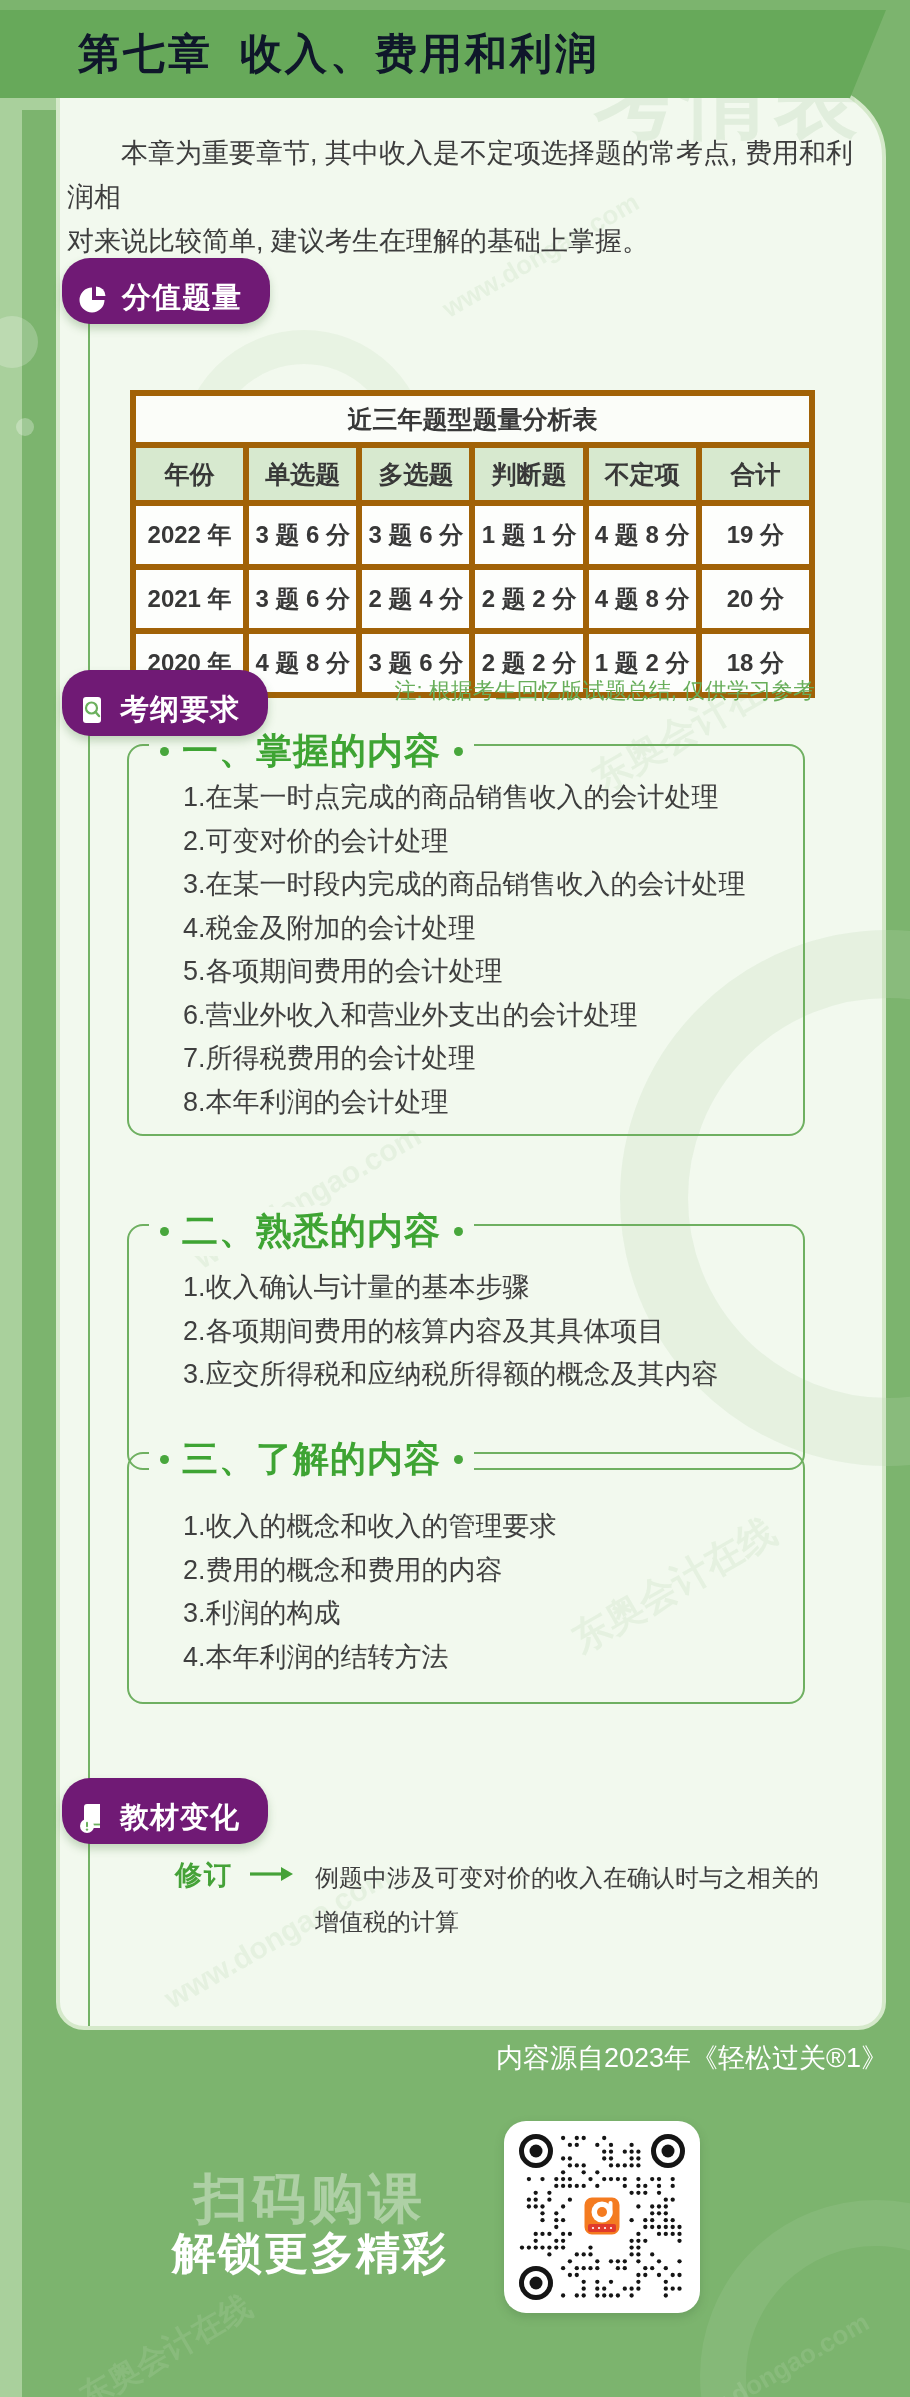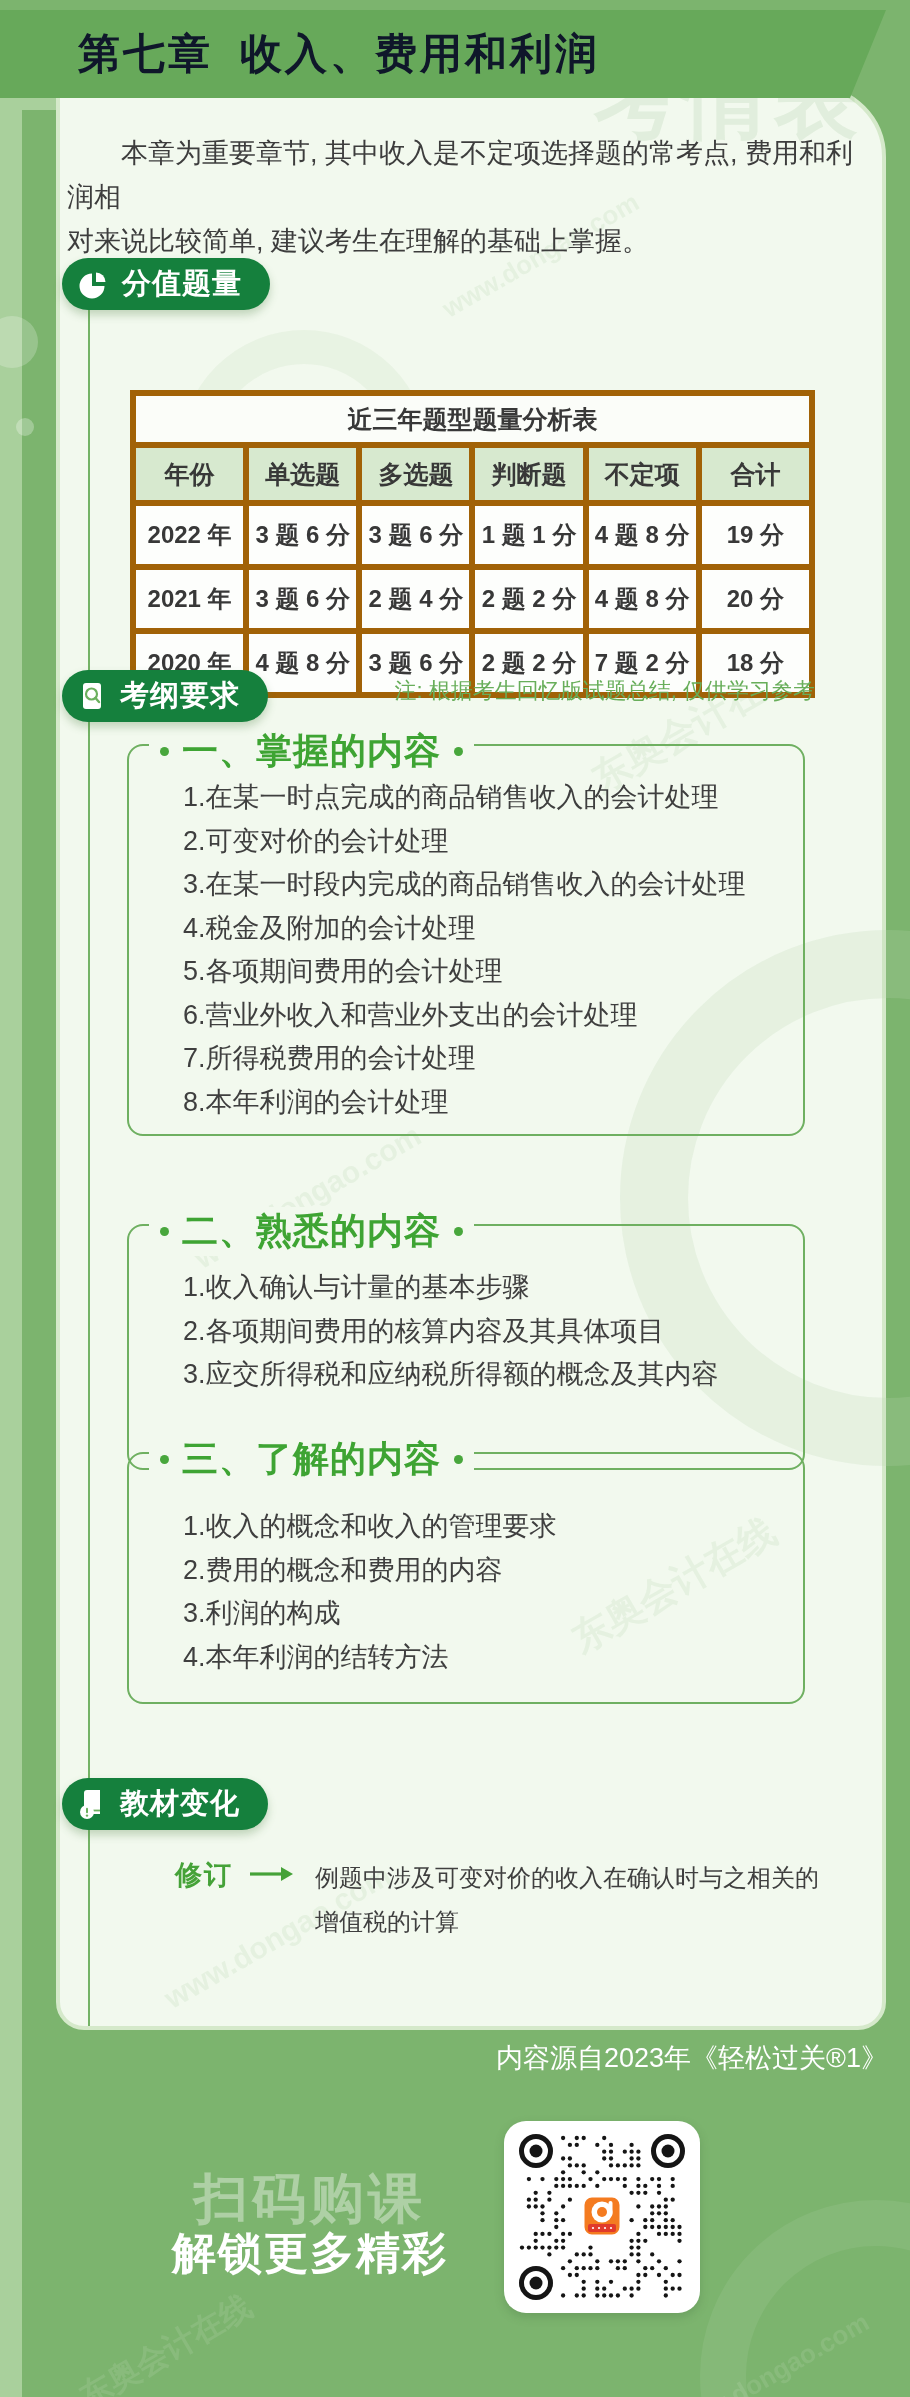--- a/index.html
+++ b/index.html
@@ -29,22 +29,22 @@
                 font-weight:bold;font-size:42px;letter-spacing:3px;white-space:pre;}
 
   
   .intro{position:absolute;left:67px;top:131px;width:800px;z-index:4;color:#3d3d3d;font-size:27px;line-height:44px;}
   .intro .l1{text-indent:2em;}
 
   
   .vline{position:absolute;left:88px;top:300px;width:2px;height:1726px;background:#74b366;z-index:3;}
 
   
-  .badge{position:absolute;left:62px;height:52px;background:#15803d;border-radius:28px;z-index:6;
-         display:inline-flex;align-items:center;gap:11px;padding:0 28px 0 13px;
+  .badge{position:absolute;left:62px;height:52px;background:#701a75;border-radius:28px;z-index:6;
+         display:inline-flex;align-items:center;gap:11px;padding:14px 28px 0 13px;
          box-shadow:0 5px 9px rgba(80,130,70,.30);}
   .badge .blabel{color:#fff;font-size:29px;font-weight:bold;letter-spacing:1px;}
   .badge svg{display:block;}
 
   
   .score-table{position:absolute;left:130px;top:390px;width:685px;border-collapse:collapse;z-index:4;
                table-layout:fixed;color:#383838;}
   .score-table td,.score-table th{border:6px solid #a16207;text-align:center;font-weight:bold;}
   .score-table .t-title td{height:44px;background:#fbfdf9;font-size:25px;}
   .score-table .t-head th{height:50px;background:#d7e9cf;font-size:25px;margin-left:42px;}
@@ -148,21 +148,21 @@
         <td>2 题 4 分</td>
         <td>2 题 2 分</td>
         <td>4 题 8 分</td>
         <td>20 分</td>
       </tr>
       <tr class="t-row">
         <td>2020 年</td>
         <td>4 题 8 分</td>
         <td>3 题 6 分</td>
         <td>2 题 2 分</td>
-        <td>7 题 2 分</td>
+        <td>1 题 2 分</td>
         <td>18 分</td>
       </tr>
     </tbody>
   </table>
   <div class="tnote">注: 根据考生回忆版试题总结, 仅供学习参考</div>
 
   <div class="badge" style="top:670px;">
     <span>
       <svg width="34" height="34" viewBox="0 0 34 34">
         <rect x="8" y="4" width="18" height="26" rx="3" fill="#ffffff"></rect>

